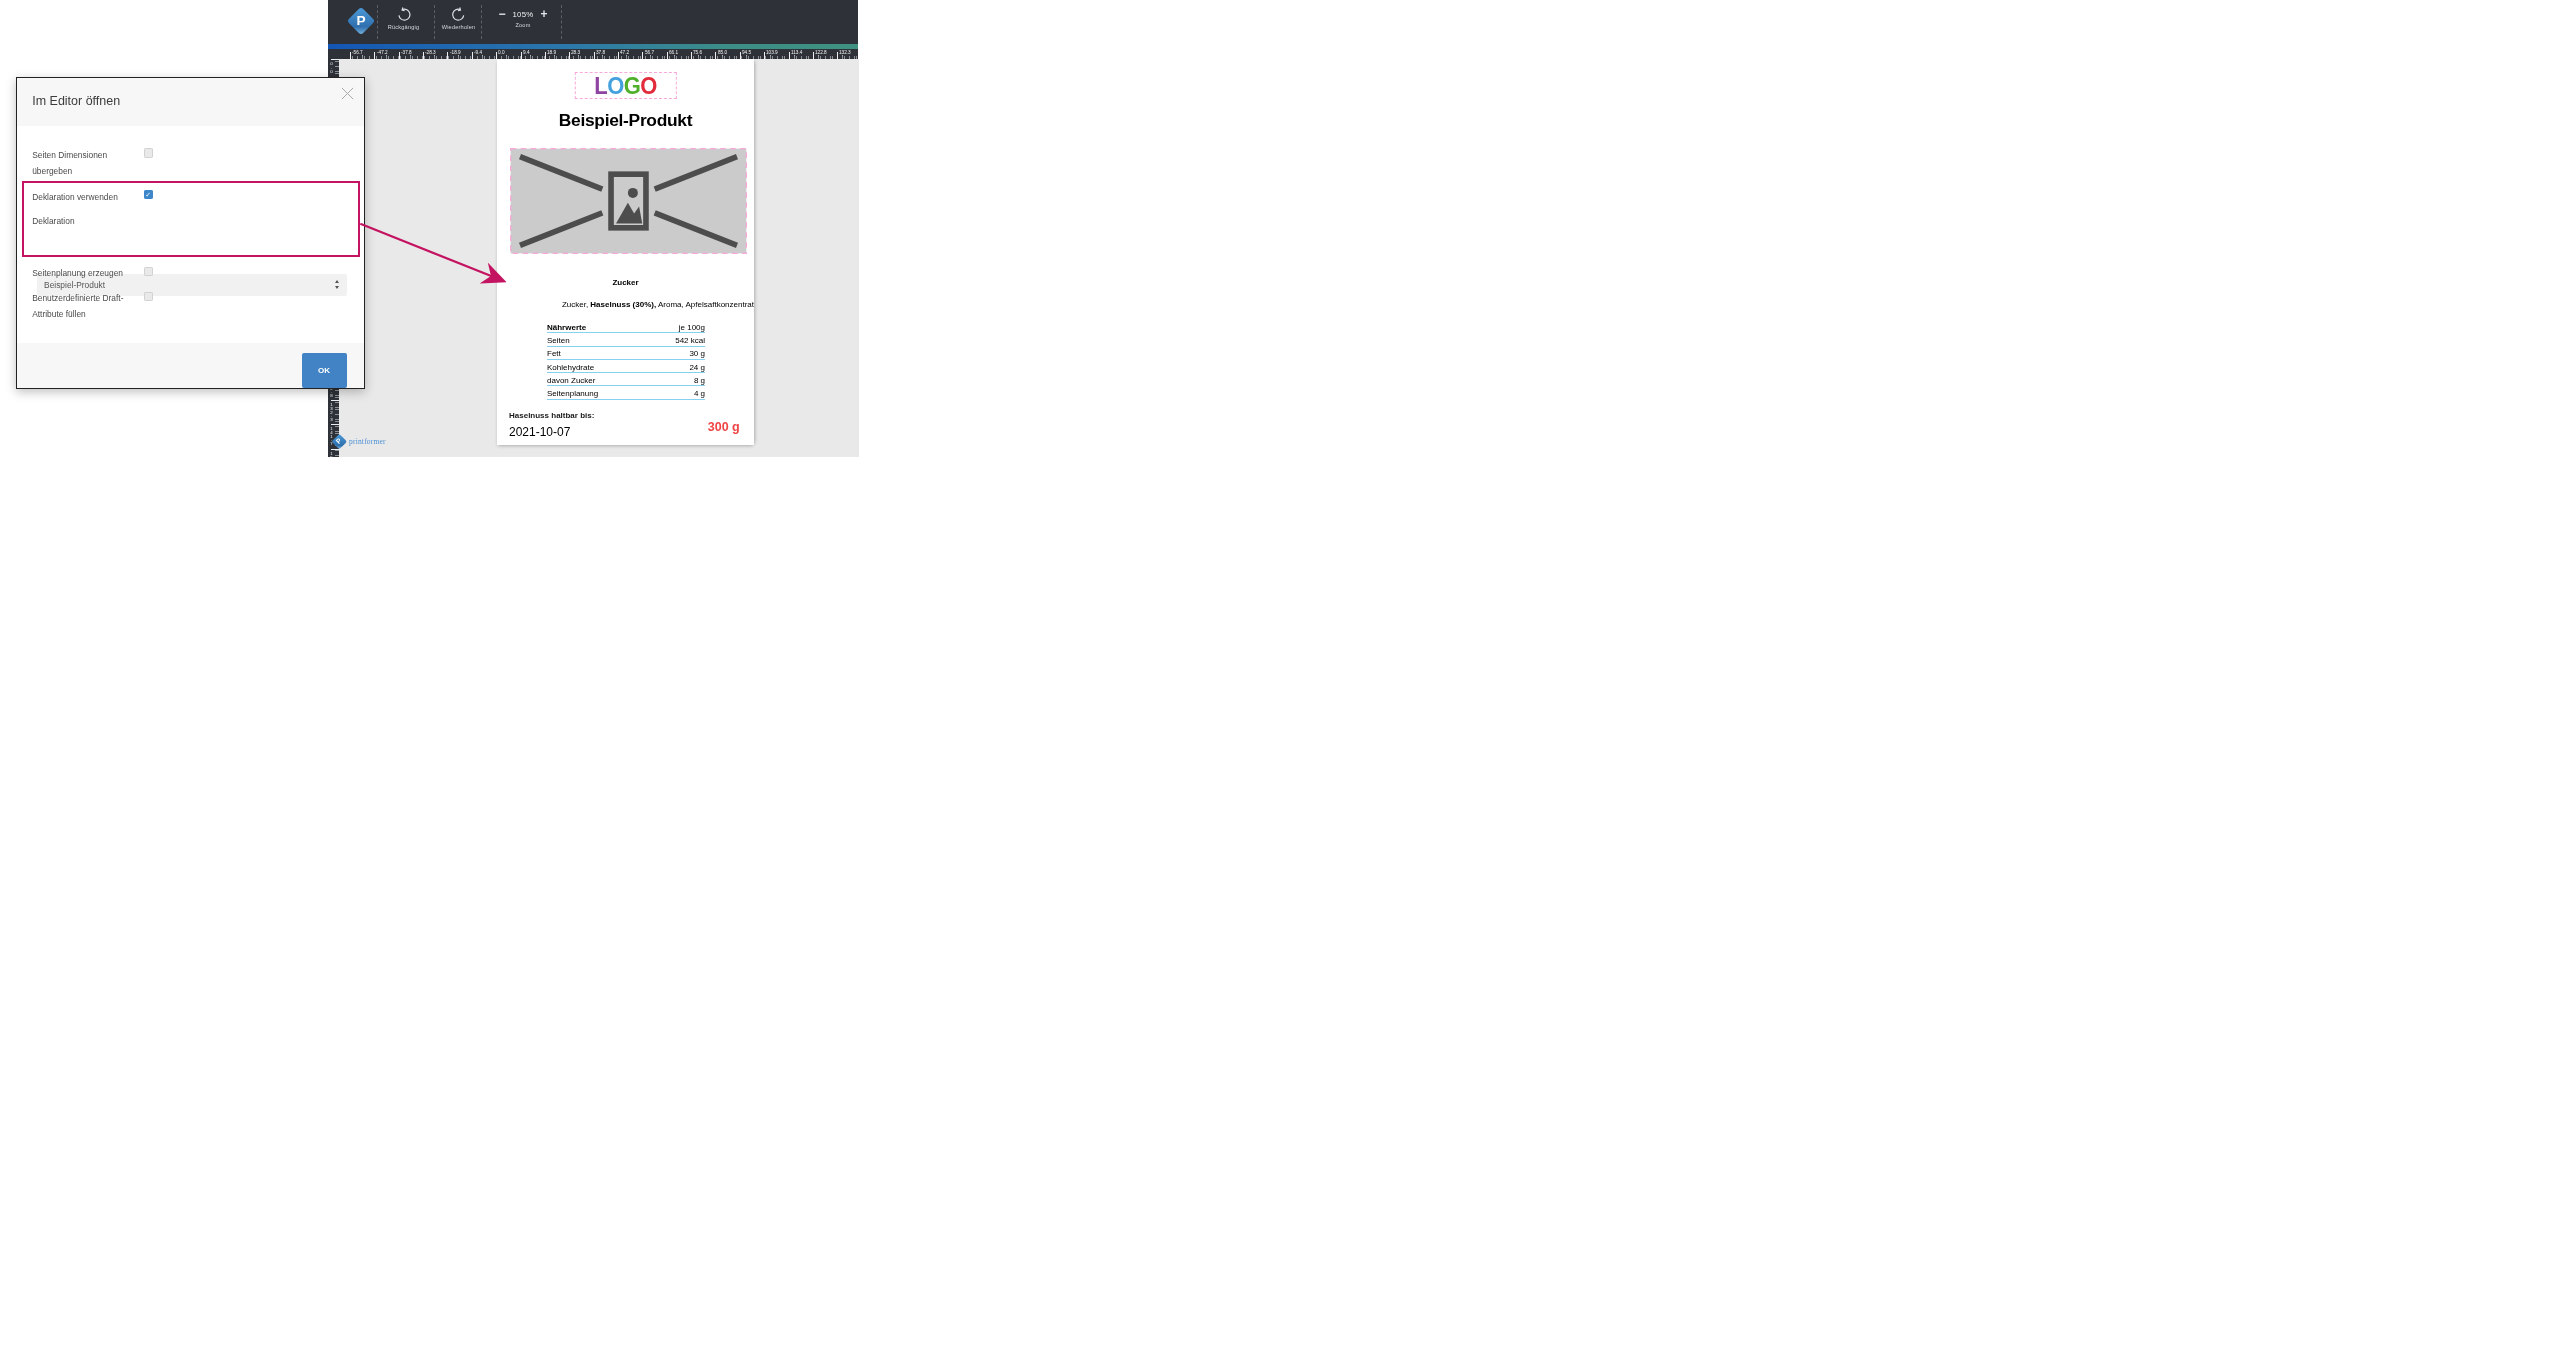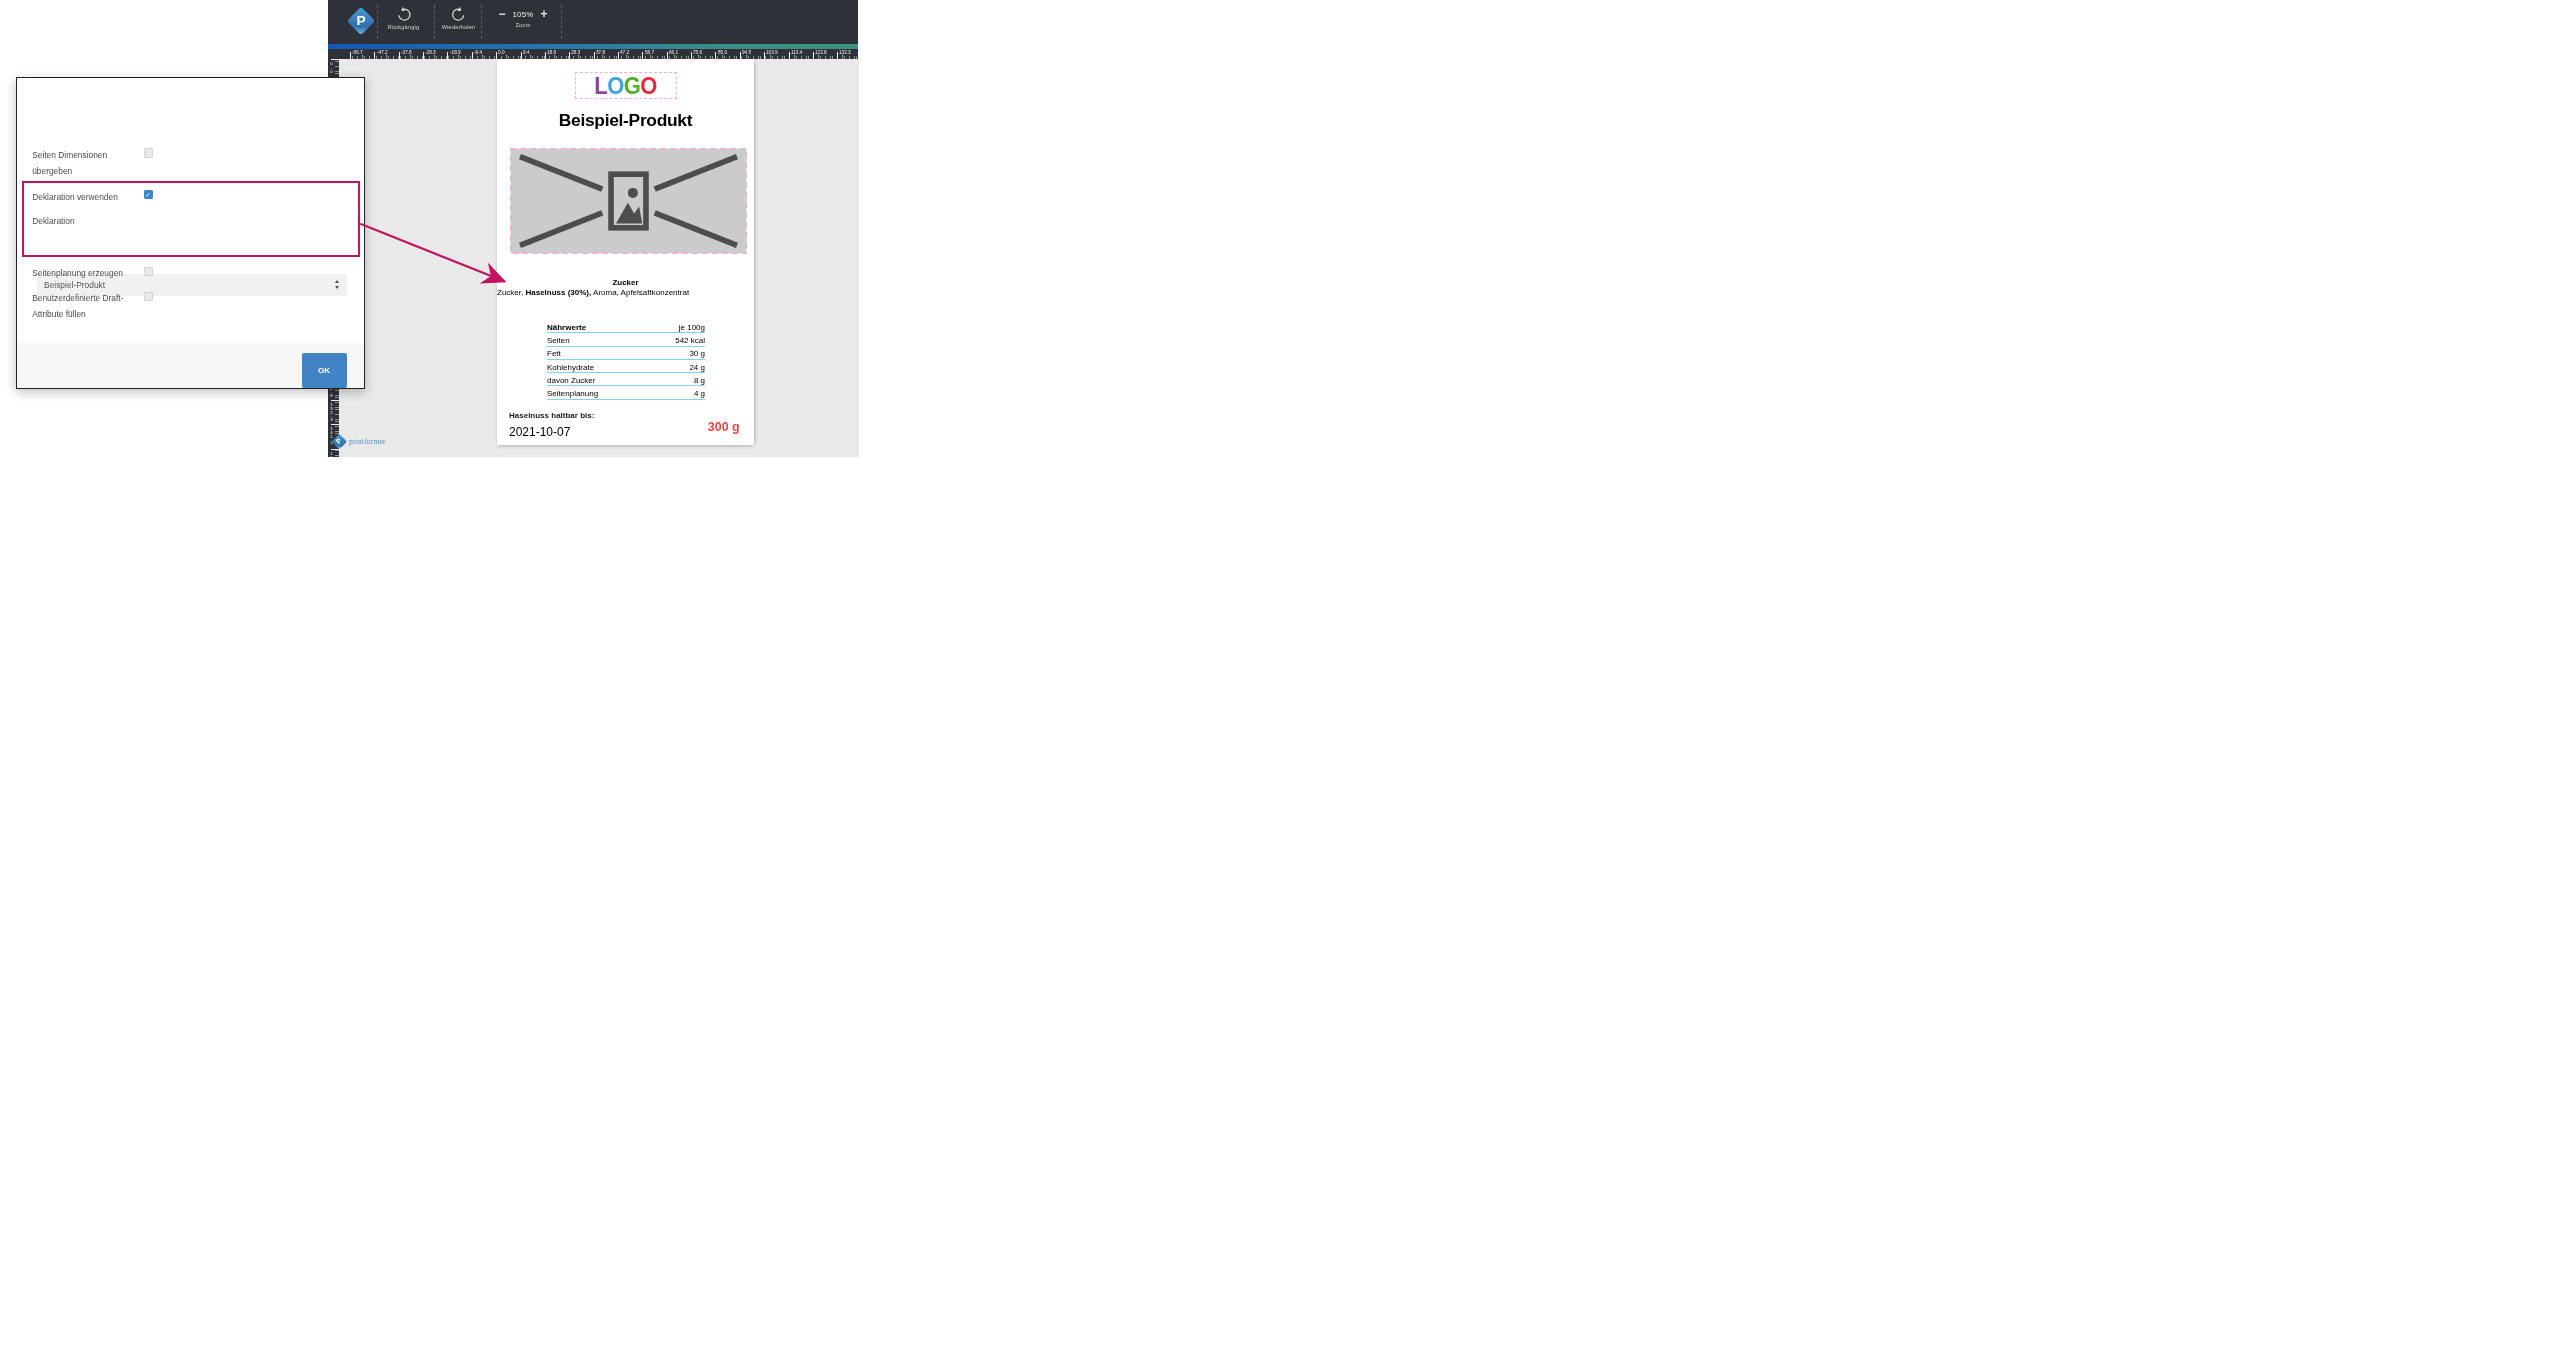--- a/index.html
+++ b/index.html
@@ -45,21 +45,21 @@
        box-shadow:0 2.5px 3.7px -1.2px rgba(0,0,0,.3),2.5px 0 3.7px -1.9px rgba(0,0,0,.18);}
   .logo-block{position:absolute;top:13px;left:50%;transform:translateX(-50%);
        border:1.2px dashed #f8a9d9;padding:0 19px;white-space:nowrap;}
   .logo-ltr{font-size:22px;font-weight:bold;line-height:25px;letter-spacing:-0.6px;
        display:inline-block;transform:scaleY(1.08);}
   .doc-title{position:absolute;top:51px;left:0;width:100%;text-align:center;
        font-size:17.4px;font-weight:bold;letter-spacing:-0.3px;color:#000;}
   .placeholder{position:absolute;left:12.5px;top:89px;width:237px;height:106px;}
   .zutaten-h{position:absolute;top:219px;left:0;width:100%;text-align:center;
        font-size:8px;font-weight:bold;color:#000;}
-  .zutaten-l{position:absolute;top:229px;left:0;width:100%;text-align:left;font-size:8px;color:#000;}
+  .zutaten-l{position:absolute;top:241px;left:0;width:100%;text-align:right;font-size:8px;color:#000;}
   .nutri{position:absolute;left:50px;top:261px;width:158px;}
   .n-row{display:flex;justify-content:space-between;align-items:flex-end;
        height:13.3px;border-bottom:1.2px solid #86d2ee;font-size:8px;color:#000;padding-bottom:0.6px;}
   .n-row.head .n-label{font-weight:bold;}
   .bb-label{position:absolute;left:12px;top:352px;font-size:8px;font-weight:bold;color:#1a1a1a;}
   .bb-date{position:absolute;left:12px;top:366px;font-size:12px;color:#000;}
   .weight{position:absolute;right:14.3px;top:361px;font-size:12.5px;font-weight:bold;color:#ef4444;}
 
   
   #pf-logo{position:absolute;left:334px;top:436px;z-index:8;display:flex;align-items:center;}
@@ -280,20 +280,27 @@
     <div class="weight">300 g</div>
   </div>
 
   <div id="pf-logo">
     <div class="pf-diamond"></div>
     <div class="pf-p">P</div>
     <span class="pf-word">printformer</span>
   </div>
 
   <div id="modal">
+    <div class="m-header">
+      <div class="m-title">Im Editor öffnen</div>
+      <svg class="m-close" viewBox="0 0 24 24">
+        <line x1="3" y1="3" x2="21" y2="21" stroke="#a9a9a9" stroke-width="1.6"></line>
+        <line x1="21" y1="3" x2="3" y2="21" stroke="#a9a9a9" stroke-width="1.6"></line>
+      </svg>
+    </div>
     <div class="m-body">
       <div class="m-row-label" style="top:22px">Seiten Dimensionen übergeben</div>
       <div class="m-check" style="top:22.4px"></div>
 
       <div class="m-row-label" style="top:64px">Deklaration verwenden</div>
       <div class="m-check checked" style="top:64px"></div>
 
       <div class="m-row-label" style="top:88px">Deklaration</div>
       <div class="m-select">
         <span class="m-select-val">Beispiel-Produkt</span>

